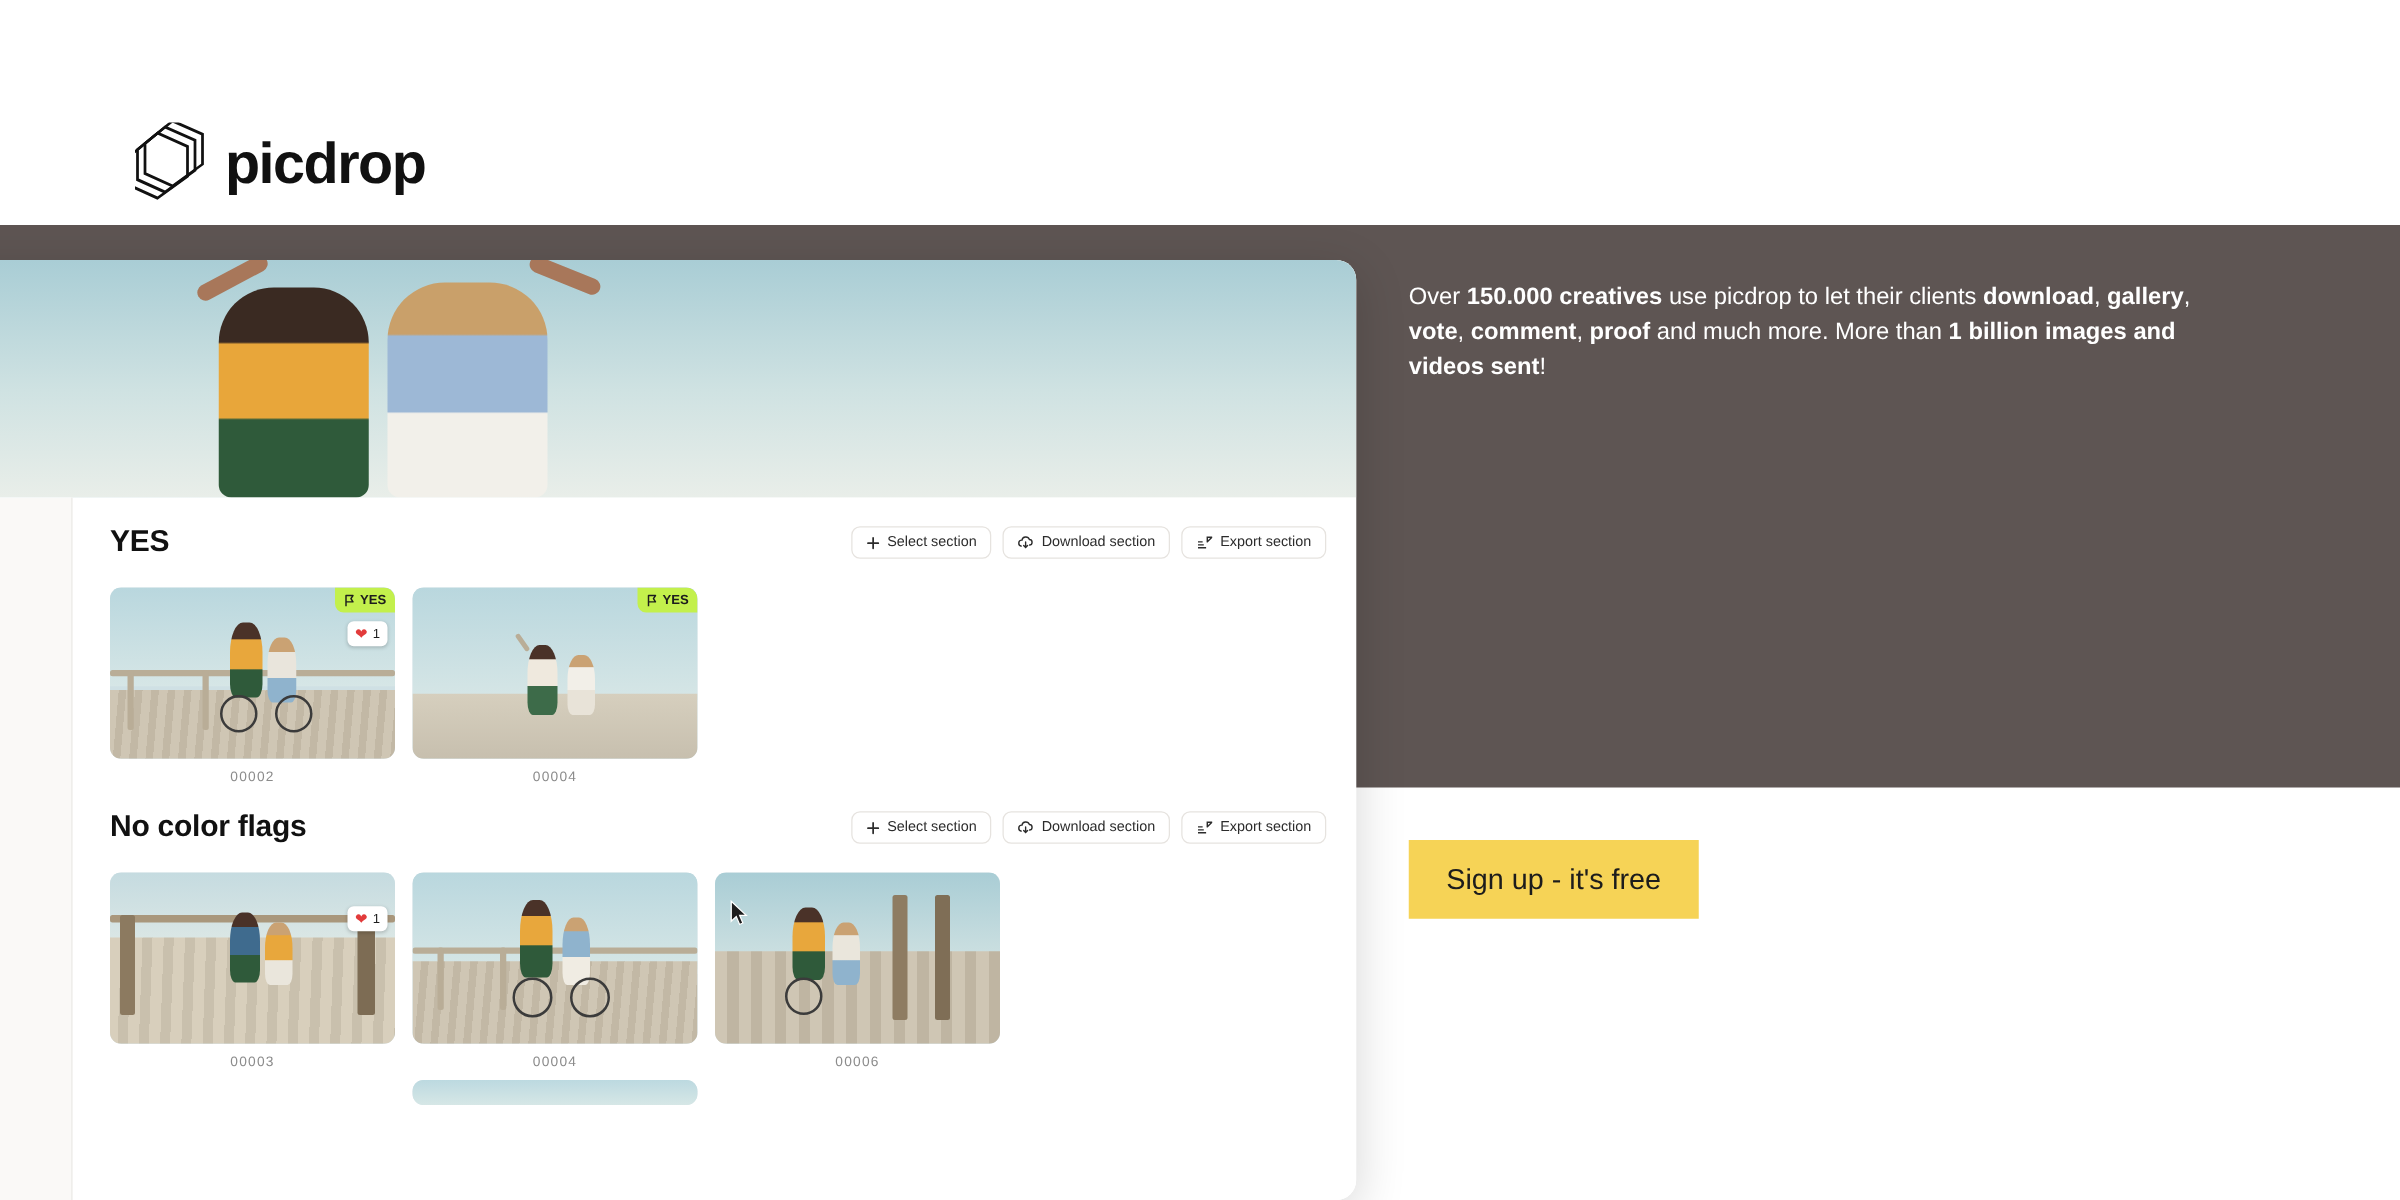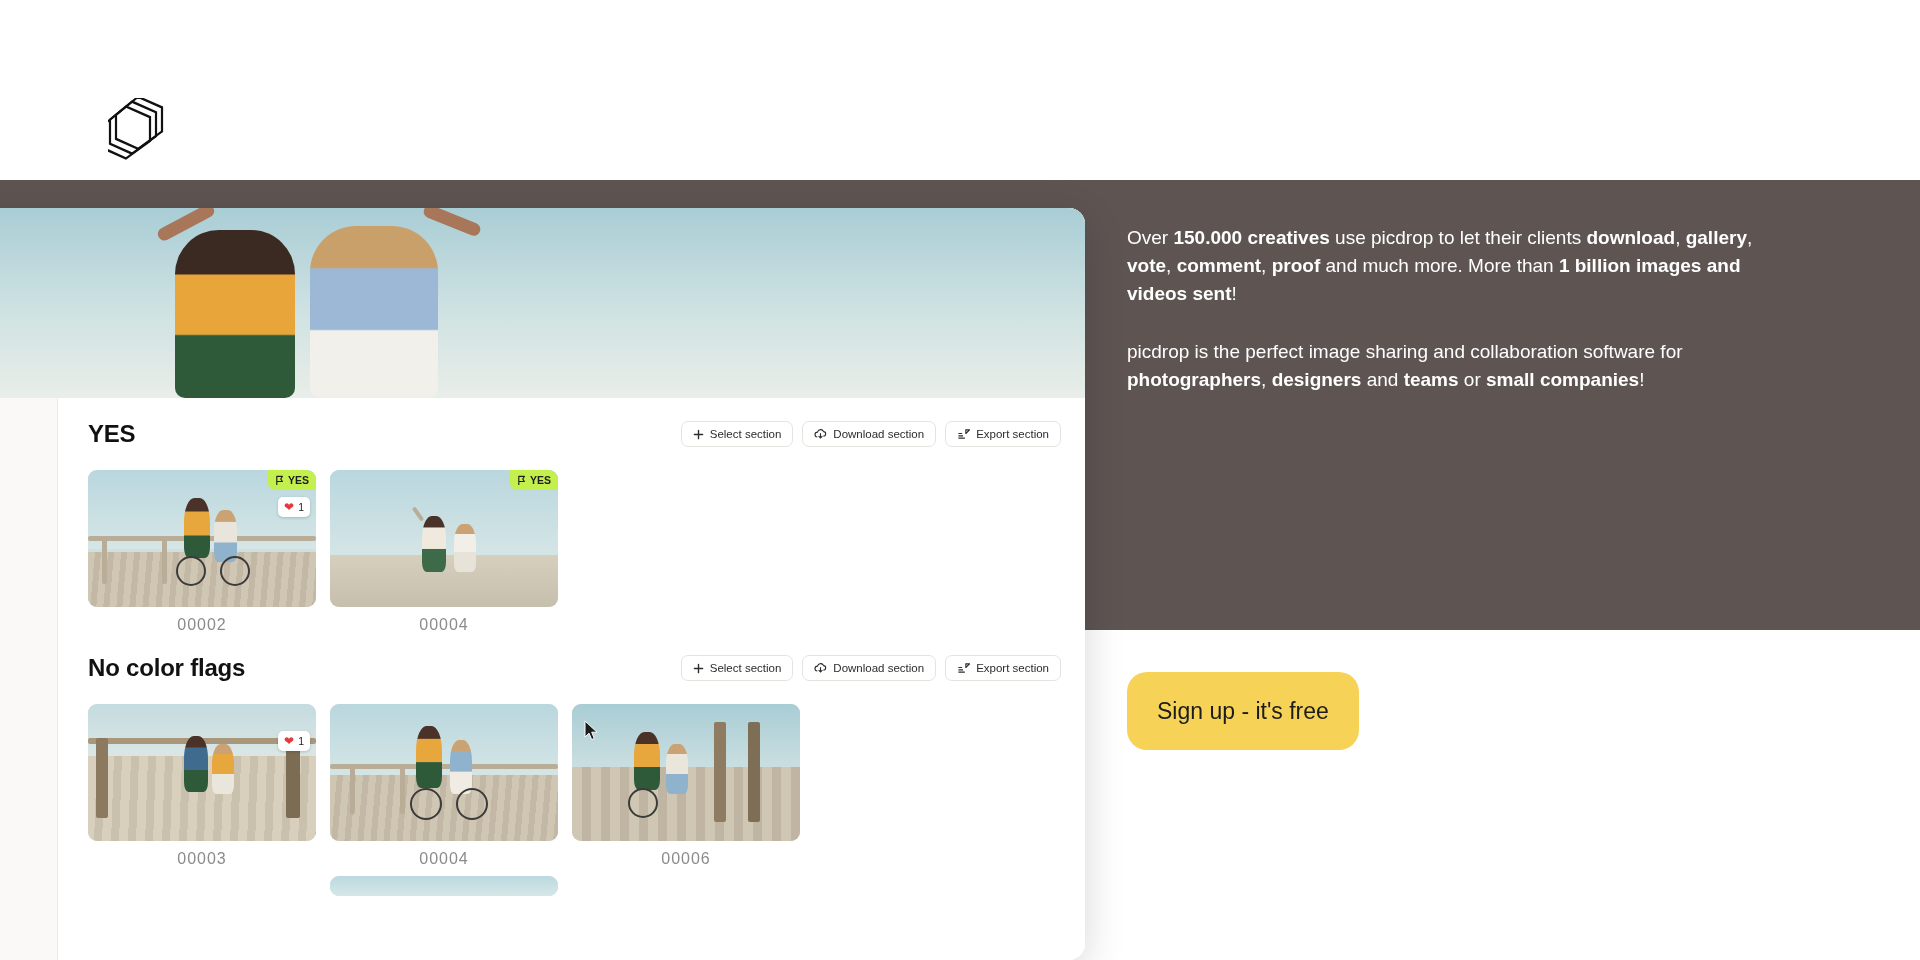--- a/index.html
+++ b/index.html
@@ -20,22 +20,22 @@
   
   .hero-band { position: absolute; left: 0; top: 180px; width: 1920px; height: 450px; background: #5e5553; }
 
   
   .copy { position: absolute; left: 1127px; top: 196px; width: 640px; color: #fff; }
   .headline { font-size: 42px; font-weight: 700; line-height: 1.17; letter-spacing: -0.6px; }
   .para { font-size: 19px; line-height: 1.48; margin-top: 28px; font-weight: 400; }
   .para.second { margin-top: 30px; }
   .para b { font-weight: 700; }
 
-  .cta { position: absolute; left: 1127px; top: 672px; height: 78px; padding: 0 30px;
-         background: #f6d356; border: none; border-radius: 20px; color: #1c1c1c;
+  .cta { position: absolute; left: 1127px; top: 672px; height: 63px; padding: 0 30px;
+         background: #f6d356; border: none; border-radius: 0; color: #1c1c1c;
          font-family: "Liberation Sans", sans-serif; font-size: 23px; font-weight: 400;
          display: flex; align-items: center; justify-content: center; cursor: pointer; }
 
   
   .app-card { position: absolute; left: -70px; top: 208px; width: 1155px; height: 752px;
               background: #fff; border-radius: 16px; overflow: hidden;
               box-shadow: 0 10px 40px rgba(0,0,0,0.16); }
 
   .app-hero-photo { position: absolute; left: 0; top: 0; width: 1155px; height: 190px;
                     background: linear-gradient(100deg,#9fc6cf 0%,#bcd8dc 28%,#dfe9e4 58%,#eef1ec 100%); }
@@ -60,21 +60,21 @@
   .sec-title { font-size: 24px; font-weight: 700; color: #111; letter-spacing: -0.2px; }
   .sec-actions { display: flex; gap: 9px; }
   .sec-btn { height: 26px; padding: 0 11px; background: #fff; border: 1px solid #e6e3df;
              border-radius: 7px; display: flex; align-items: center; gap: 6px;
              font-size: 11.5px; color: #2c2c2c; white-space: nowrap; cursor: pointer; }
 
   .grid { display: flex; gap: 14px; margin-top: 22px; flex-wrap: wrap; }
   .thumb { width: 228px; }
   .thumb-img { position: relative; width: 228px; height: 137px; border-radius: 9px;
                overflow: hidden; background: #cfe0e4; }
-  .caption { text-align: center; font-size: 16px; color: #8b8b8b; margin-top: 9px; letter-spacing: 1px; }
+  .caption { text-align: center; font-size: 11px; color: #8b8b8b; margin-top: 9px; letter-spacing: 1px; }
 
   .flag { position: absolute; right: 0; top: 0; height: 20px; padding: 0 7px;
           background: #c3f04c; border-radius: 0 9px 0 7px; display: flex; align-items: center;
           gap: 4px; font-size: 10.5px; font-weight: 600; color: #1d1d1d; }
   .like { position: absolute; right: 6px; top: 27px; height: 20px; padding: 0 6px;
           background: #fff; border-radius: 5px; display: flex; align-items: center; gap: 4px;
           font-size: 10.5px; color: #1d1d1d; box-shadow: 0 1px 3px rgba(0,0,0,.18); }
   .like .hrt { color: #e23b3b; font-size: 12px; }
 
   
@@ -96,28 +96,28 @@
 
   <div class="header">
     <div class="logo-wrap">
       <span class="logo-mark">
         <svg viewBox="0 0 58 64" width="58" height="64" fill="none" stroke="#111" stroke-width="2.2">
           <path d="M30 3 L54 17 L54 41 L30 55 L8 42 L8 18 Z" transform="skewY(-8)"></path>
           <path d="M24 7 L48 21 L48 45 L24 59 L2 46 L2 22 Z" transform="skewY(-8)"></path>
           <path d="M18 11 L42 25 L42 49 L18 63 L-4 50 L-4 26 Z" transform="skewY(-8)"></path>
         </svg>
       </span>
+      <span class="logo-text">picdrop</span>
     </div>
   </div>
 
   <div class="hero-band"></div>
 
   <div class="copy">
     <p class="para"><span>Over </span><b>150.000 creatives</b><span> use picdrop to let their clients </span><b>download</b><span>, </span><b>gallery</b><span>, </span><b>vote</b><span>, </span><b>comment</b><span>, </span><b>proof</b><span> and much more. More than </span><b>1 billion images and videos sent</b><span>!</span></p>
-    <p class="para second"><span>picdrop is the perfect image sharing and collaboration software for </span><b>photographers</b><span>, </span><b>designers</b><span> and </span><b>teams</b><span> or </span><b>small companies</b><span>!</span></p>
   </div>
 
   <button class="cta">Sign up - it's free</button>
 
   <div class="app-card">
 
     <div class="app-hero-photo">
       <div class="ph-sky"></div>
       <div class="ph-arm" style="left:225px;top:8px;width:62px;height:13px;transform:rotate(-28deg);"></div>
       <div class="ph-arm" style="left:492px;top:6px;width:60px;height:13px;transform:rotate(22deg);"></div>

